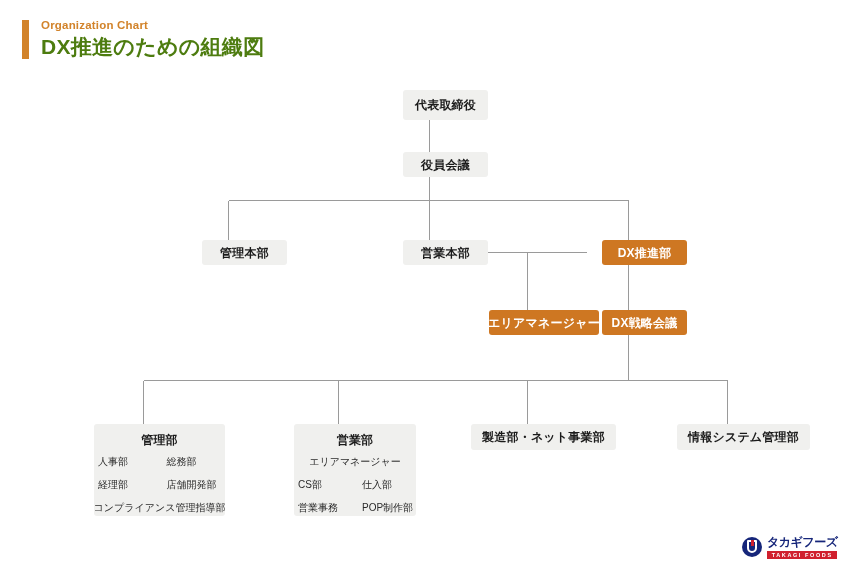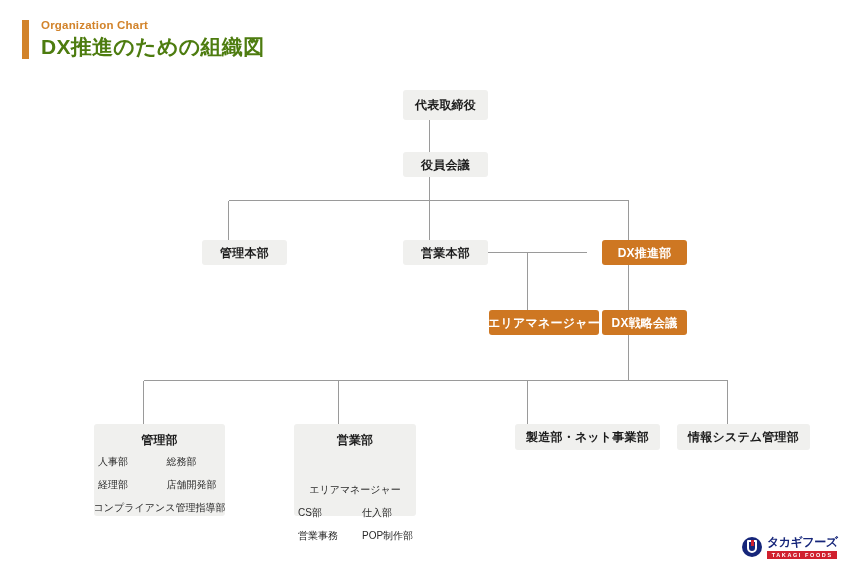--- a/index.html
+++ b/index.html
@@ -270,38 +270,38 @@
         <div class="sub-row two-col">
           <span class="sub-cell">経理部</span>
           <span class="sub-cell">店舗開発部</span>
         </div>
         <div class="sub-row single">
           <span class="sub-cell-wide">コンプライアンス管理指導部</span>
         </div>
       </div>
     </div>
 
-    <div class="node plain has-children" style="left:278px; top:424px; width:122px; height:92px; justify-content:flex-start; padding-top:8px;gap:28px;">
+    <div class="node plain has-children" style="left:278px; top:424px; width:122px; height:92px; justify-content:flex-start; padding-top:8px;">
       <div class="node-title">営業部</div>
       <div class="sub-list">
         <div class="sub-row single">
           <span class="sub-cell-wide">エリアマネージャー</span>
         </div>
         <div class="sub-row two-col">
           <span class="sub-cell">CS部</span>
           <span class="sub-cell">仕入部</span>
         </div>
         <div class="sub-row two-col">
           <span class="sub-cell">営業事務</span>
           <span class="sub-cell">POP制作部</span>
         </div>
       </div>
     </div>
 
-    <div class="node plain" style="left:455px; top:424px; width:145px; height:26px;margin-left:44px;">
+    <div class="node plain" style="left:455px; top:424px; width:145px; height:26px;">
       <div class="node-title">製造部・ネット事業部</div>
     </div>
 
     <div class="node plain" style="left:661px; top:424px; width:133px; height:26px;">
       <div class="node-title">情報システム管理部</div>
     </div>
 
   </div>
 
   <div id="logo">

